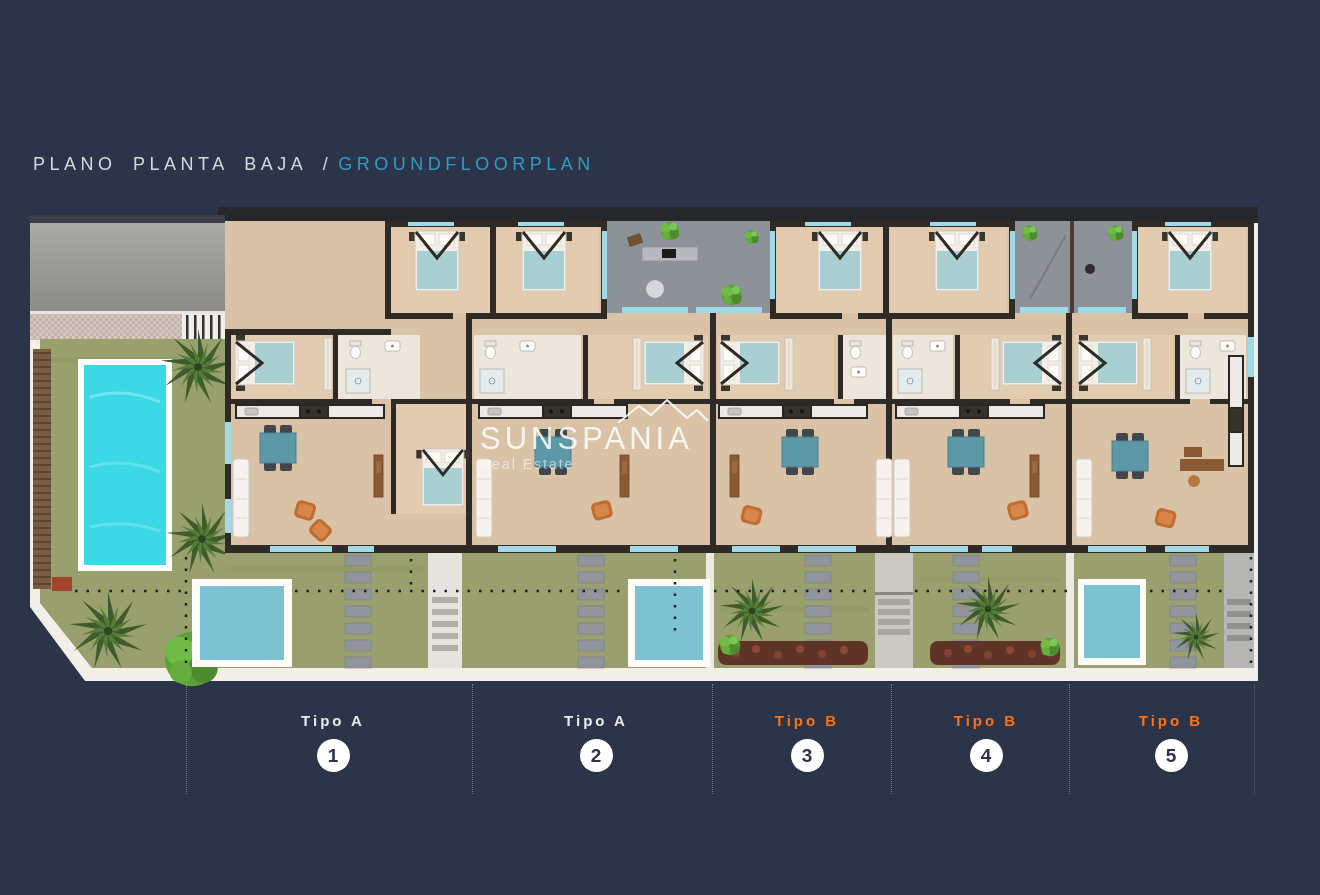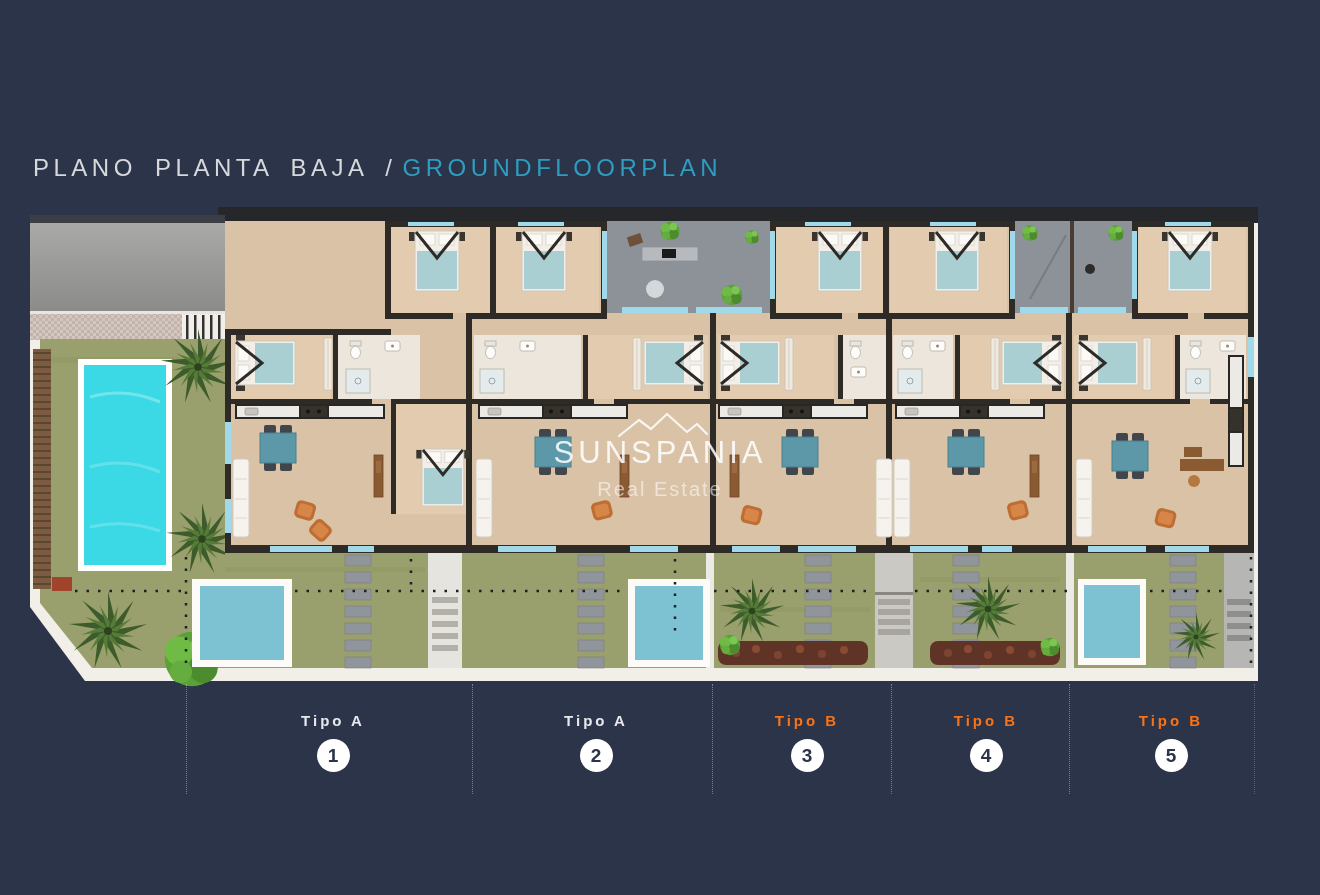--- a/index.html
+++ b/index.html
@@ -3,39 +3,39 @@
 <meta charset="utf-8">
 <style>
   html,body{margin:0;padding:0;}
   body{
     width:1320px;height:895px;position:relative;overflow:hidden;
     background:#2b3449;
     font-family:"Liberation Sans", sans-serif;
   }
   .title{
     position:absolute;left:33px;top:154px;
-    font-size:24px;letter-spacing:4.5px;word-spacing:7px;white-space:nowrap;
+    font-size:18px;letter-spacing:4.5px;word-spacing:7px;white-space:nowrap;
     font-weight:400;
   }
   .title .t-left{color:#d6d8dc;}
   .title .t-right{color:#2f9dc0;margin-left:6px;}
   .plan-wrap{position:absolute;left:30px;top:207px;width:1228px;height:480px;}
   .plan-wrap svg{overflow:visible;display:block;}
   .watermark{
-    position:absolute;left:480px;top:410px;width:360px;text-align:center;
+    position:absolute;left:480px;top:396px;width:360px;text-align:left;
     pointer-events:none;
   }
   .wm-house{margin:0 auto -4px auto;display:block;opacity:.85;}
   .wm-brand{
     font-size:31px;letter-spacing:4px;color:rgba(255,255,255,.85);
     font-weight:400;line-height:1.1;
   }
   .wm-tag{
-    font-size:20px;letter-spacing:2px;color:rgba(255,255,255,.55);
-    margin-top:8px;
+    font-size:14px;letter-spacing:2px;color:rgba(255,255,255,.55);
+    margin-top:0px;
   }
   .unit-label{position:absolute;top:712px;width:120px;text-align:center;}
   .unit-label .tname{font-size:15px;font-weight:bold;letter-spacing:3px;}
   .unit-label.tipo-a .tname{color:#e8e9ec;}
   .unit-label.tipo-b .tname{color:#f97316;}
   .unit-label .tnum{
     margin:10px auto 0 auto;width:33px;height:33px;border-radius:50%;
     background:#ffffff;color:#2b3449;font-size:19px;font-weight:bold;
     line-height:33px;text-align:center;
   }

